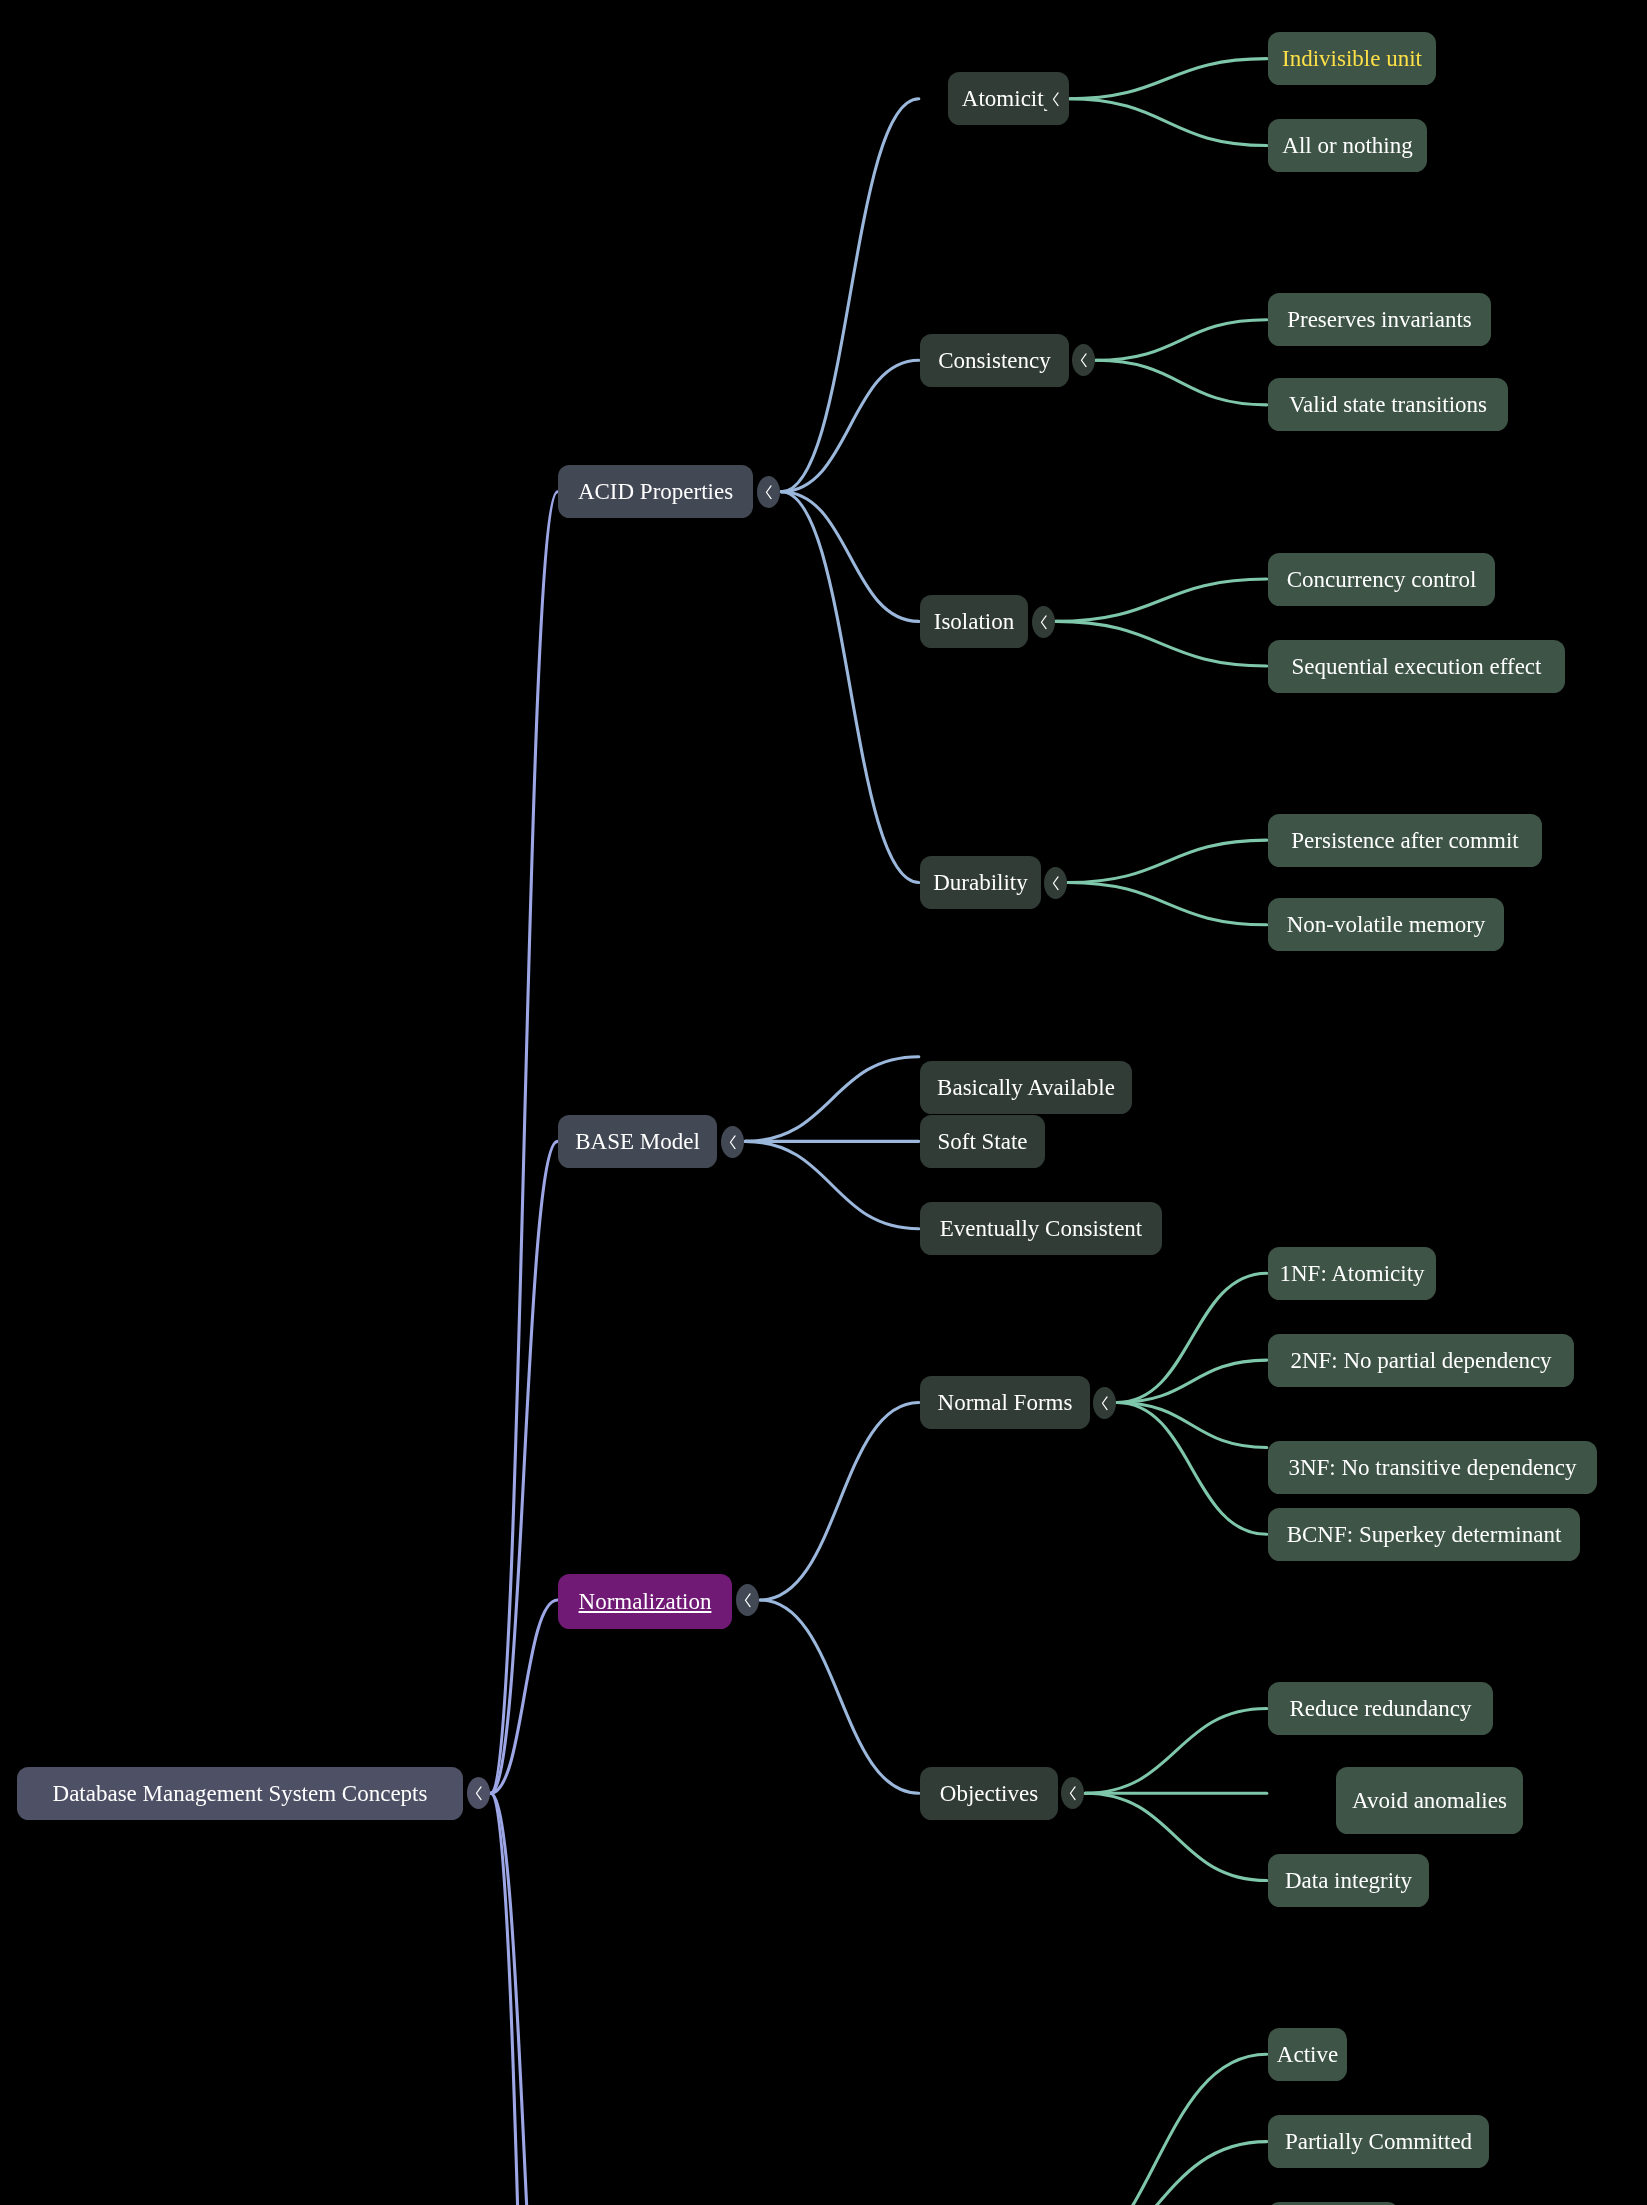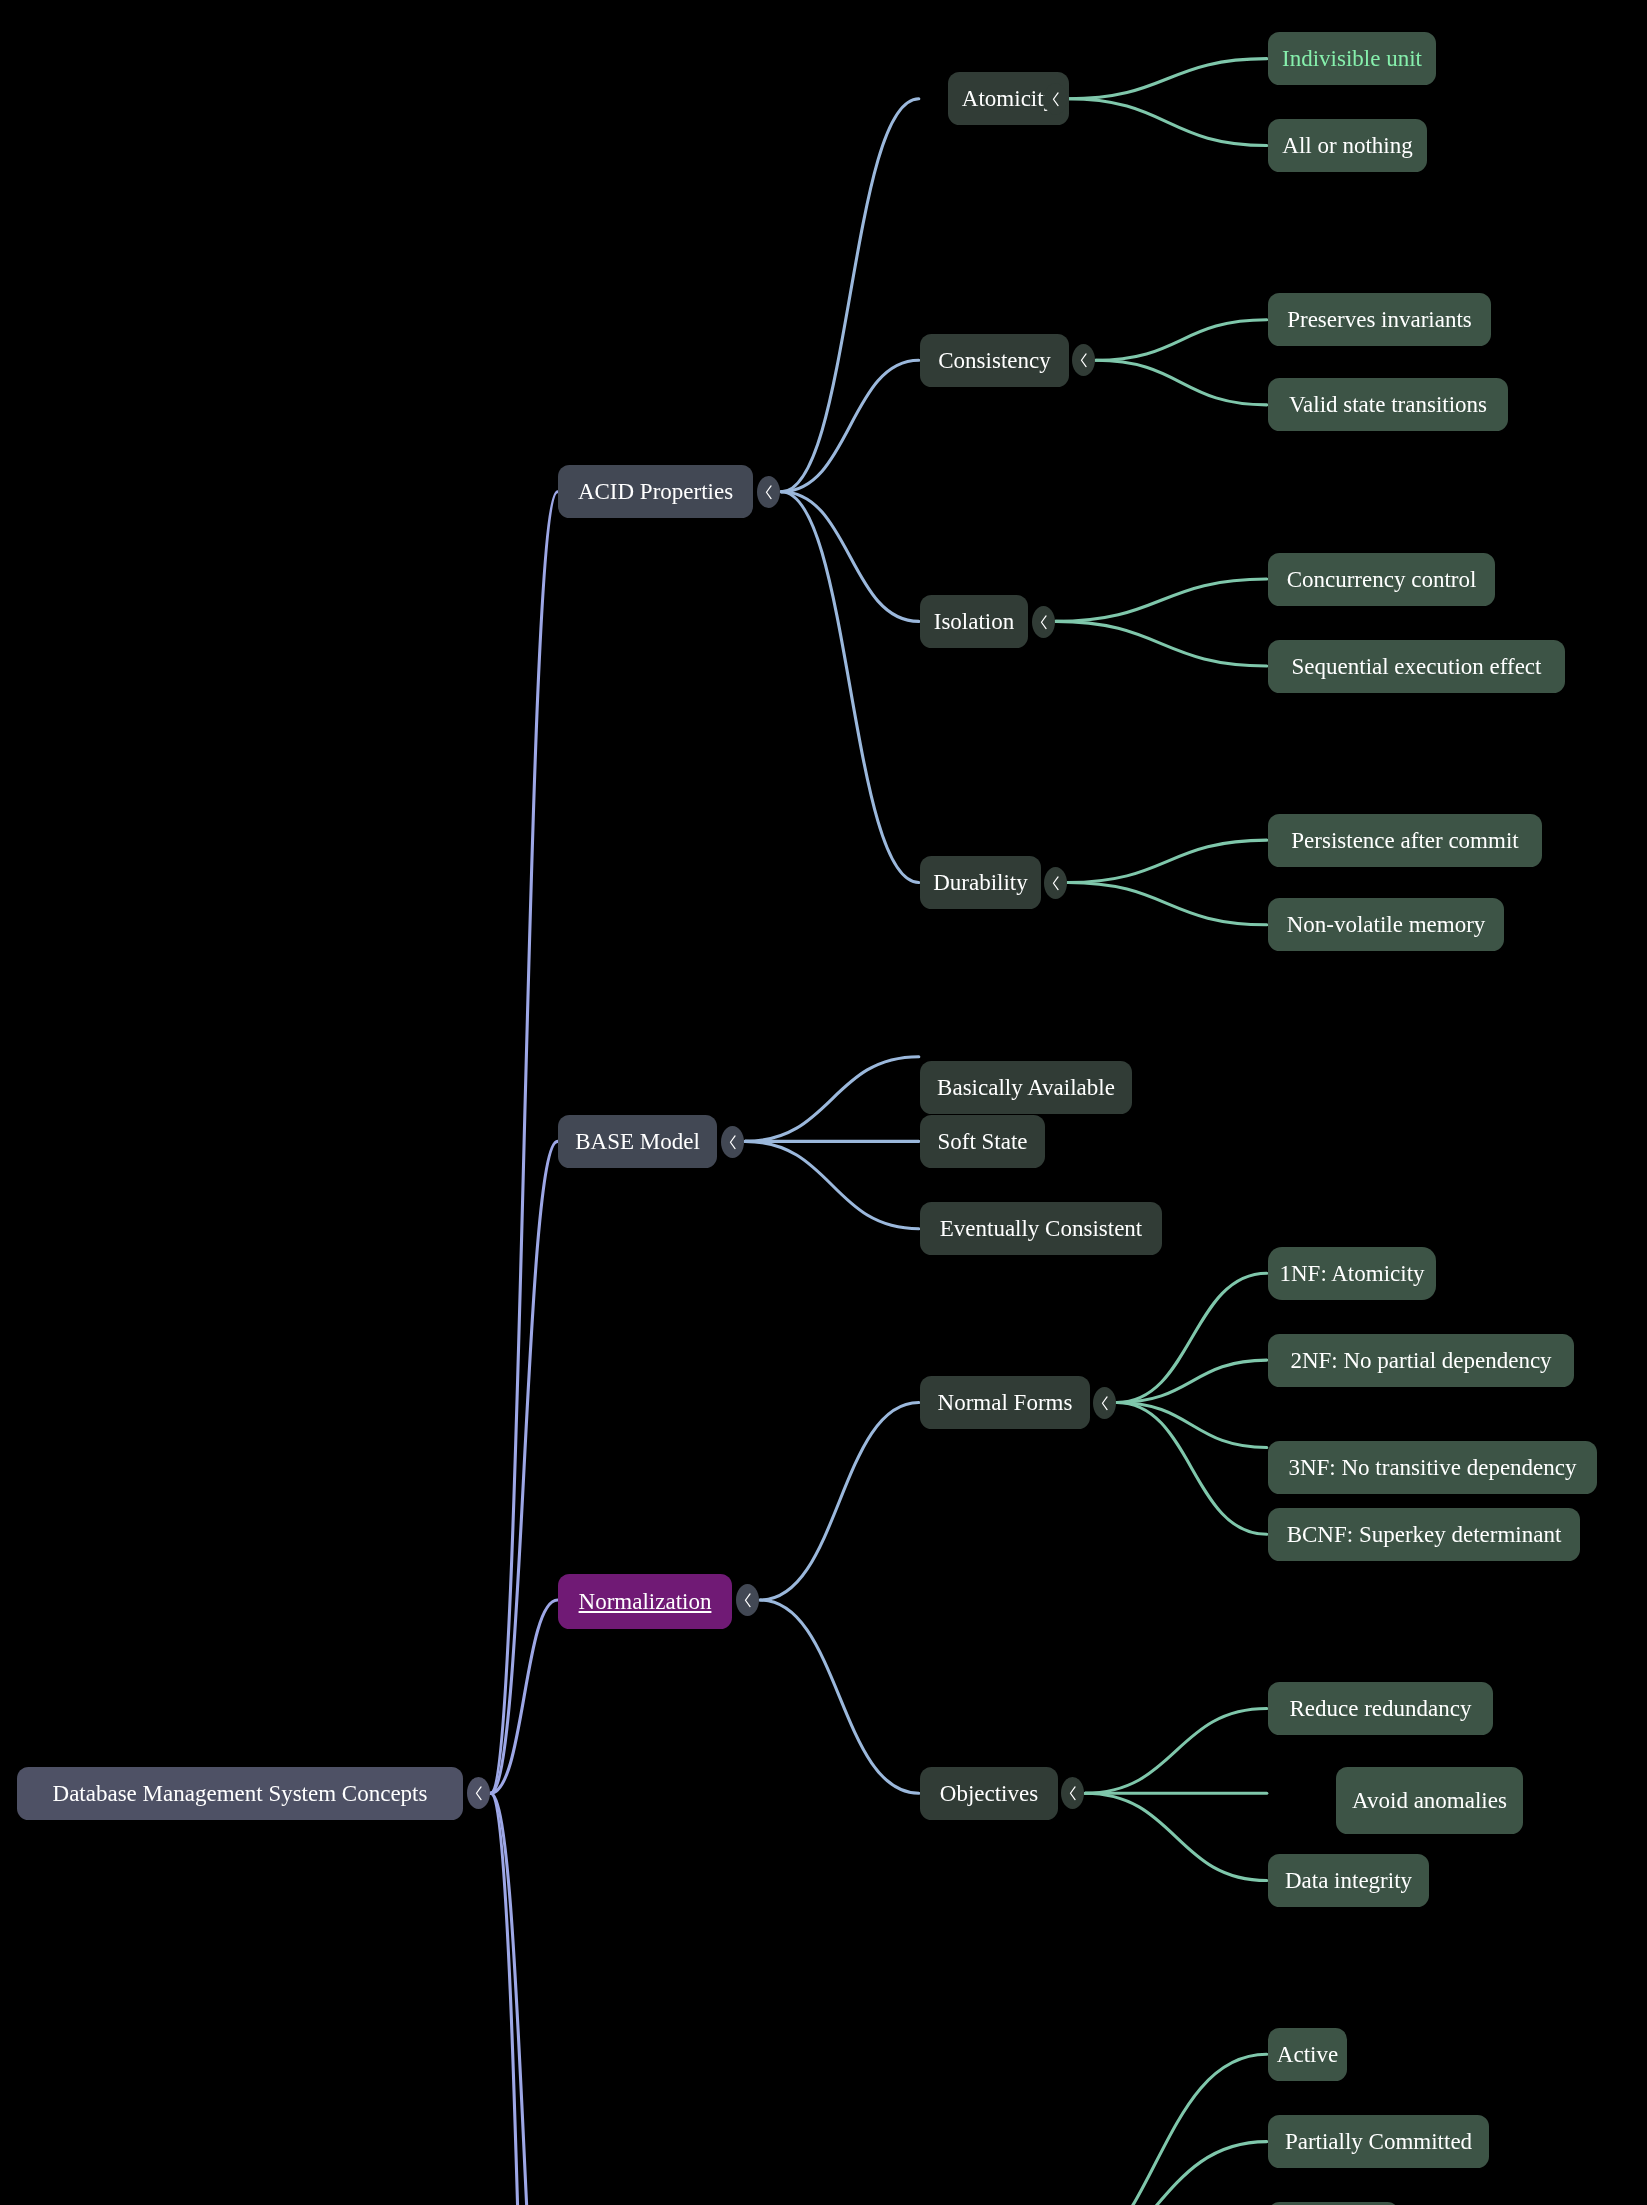--- a/index.html
+++ b/index.html
@@ -86,21 +86,21 @@
         </svg>
       </div>
       <div class="node" style="left: 948px; top: 72px; width: 121px; height: 53px; background: rgb(49, 60, 54); color: rgb(255, 255, 255);">
         <span>Atomicity</span>
       </div>
       <div class="collapse" style="left: 1044px; top: 83px; width: 23px; height: 32px; background: rgb(49, 60, 54);">
         <svg width="11.5" height="18.5" viewBox="0 0 10 16">
           <polyline points="7,2.5 3,8 7,13.5" fill="none" stroke="#ffffff" stroke-width="1.1" stroke-linecap="round" stroke-linejoin="round"></polyline>
         </svg>
       </div>
-      <div class="node" style="left: 1268px; top: 32px; width: 168px; height: 53px; background: rgb(61, 84, 70); color: #86efac;">
+      <div class="node" style="left: 1268px; top: 32px; width: 168px; height: 53px; background: rgb(61, 84, 70); color: #fde047;">
         <span>Indivisible unit</span>
       </div>
       <div class="node" style="left: 1268px; top: 119px; width: 159px; height: 53px; background: rgb(61, 84, 70); color: rgb(255, 255, 255);">
         <span>All or nothing</span>
       </div>
       <div class="node" style="left: 920px; top: 334px; width: 149px; height: 53px; background: rgb(49, 60, 54); color: rgb(255, 255, 255);">
         <span>Consistency</span>
       </div>
       <div class="collapse" style="left: 1072px; top: 344px; width: 23px; height: 32px; background: rgb(49, 60, 54);">
         <svg width="11.5" height="18.5" viewBox="0 0 10 16">
@@ -167,21 +167,21 @@
         </svg>
       </div>
       <div class="node" style="left: 920px; top: 1376px; width: 170px; height: 53px; background: rgb(49, 60, 54); color: rgb(255, 255, 255);">
         <span>Normal Forms</span>
       </div>
       <div class="collapse" style="left: 1093px; top: 1387px; width: 23px; height: 32px; background: rgb(49, 60, 54);">
         <svg width="11.5" height="18.5" viewBox="0 0 10 16">
           <polyline points="7,2.5 3,8 7,13.5" fill="none" stroke="#ffffff" stroke-width="1.1" stroke-linecap="round" stroke-linejoin="round"></polyline>
         </svg>
       </div>
-      <div class="node" style="left: 1268px; top: 1247px; width: 168px; height: 53px; background: rgb(61, 84, 70); color: rgb(255, 255, 255); border-radius: 14px;">
+      <div class="node" style="left: 1268px; top: 1247px; width: 168px; height: 53px; background: rgb(61, 84, 70); color: rgb(255, 255, 255);">
         <span>1NF: Atomicity</span>
       </div>
       <div class="node" style="left: 1268px; top: 1334px; width: 306px; height: 53px; background: rgb(61, 84, 70); color: rgb(255, 255, 255);">
         <span>2NF: No partial dependency</span>
       </div>
       <div class="node" style="left: 1268px; top: 1421px; width: 329px; height: 53px; background: rgb(61, 84, 70); color: rgb(255, 255, 255); margin-top: 20px;">
         <span>3NF: No transitive dependency</span>
       </div>
       <div class="node" style="left: 1268px; top: 1508px; width: 312px; height: 53px; background: rgb(61, 84, 70); color: rgb(255, 255, 255);">
         <span>BCNF: Superkey determinant</span>

